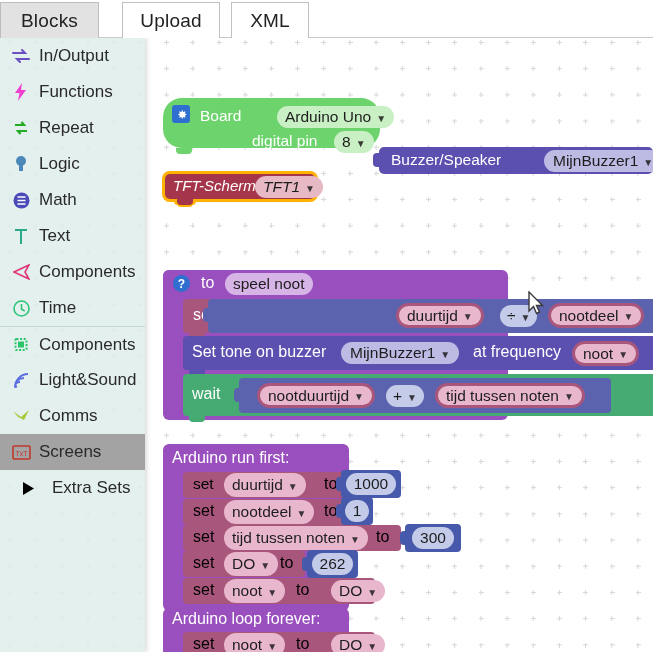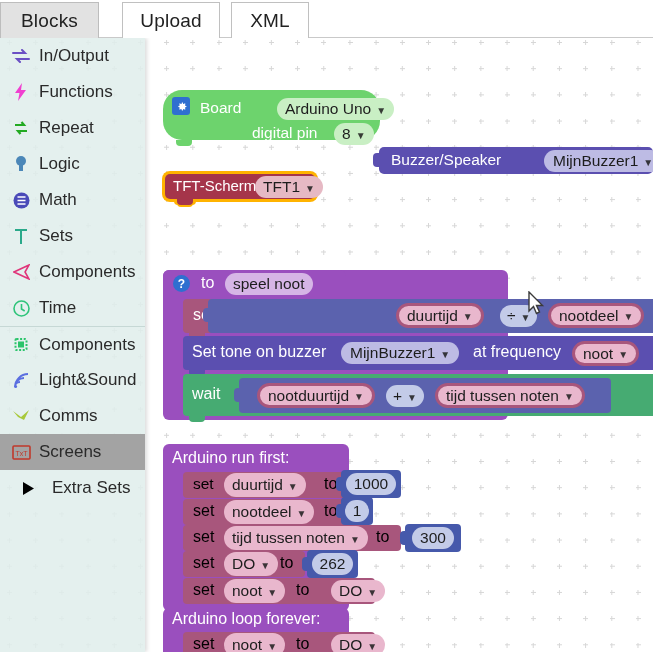--- a/index.html
+++ b/index.html
@@ -113,21 +113,21 @@
       <span>Upload</span>
     </div>
     <div class="tab" id="tab2" style="left:231px;width:78px;">
       <span>XML</span>
     </div>
   </div>
 
   <div class="workspace">
     <div class="grid"></div>
 
-    <div class="blk board" style="left:163px;top:52px;width:217px;height:50px;border-radius:19px;">
+    <div class="blk board" style="left:163px;top:60px;width:217px;height:50px;border-radius:19px;">
       <div style="position:absolute;left:9px;top:7px;width:18px;height:18px;background:#2f6fd0;border-radius:3px;display:flex;align-items:center;justify-content:center;">
         <svg width="13" height="13" viewBox="0 0 24 24" fill="#ffffff">
           <path d="M12 8.5a3.5 3.5 0 100 7 3.5 3.5 0 000-7zm0 5.2a1.7 1.7 0 110-3.4 1.7 1.7 0 010 3.4z"></path>
           <path d="M21 12.9v-1.8l-2.1-.4a7 7 0 00-.6-1.5l1.2-1.8-1.3-1.3-1.8 1.2a7 7 0 00-1.5-.6L14.5 4.6h-1.8l-.4 2.1a7 7 0 00-1.5.6L9 6.1 7.7 7.4l1.2 1.8a7 7 0 00-.6 1.5l-2.1.4v1.8l2.1.4c.14.53.34 1.03.6 1.5l-1.2 1.8L9 17.9l1.8-1.2c.47.26.97.46 1.5.6l.4 2.1h1.8l.4-2.1c.53-.14 1.03-.34 1.5-.6l1.8 1.2 1.3-1.3-1.2-1.8c.26-.47.46-.97.6-1.5l2.1-.4z"></path>
         </svg>
       </div>
       <span class="lbl" style="position:absolute;left:37px;top:9px;">Board</span>
       <span class="field fld-light" style="position:absolute;left:86px;top:8px;margin-left:28px;">
         <span>Arduino Uno</span>
           <span class="caret">▼</span>
@@ -143,21 +143,21 @@
 
     <div class="blk buzzer" style="left:379px;top:109px;width:274px;height:27px;">
       <div style="position:absolute;left:-6px;top:6px;width:7px;height:14px;background:#5b4fb0;border-radius:4px 0 0 4px;"></div>
       <span class="lbl" style="position:absolute;left:12px;top:4px;">Buzzer/Speaker</span>
       <span class="buzfld" style="position:absolute;left:165px;top:3px;">
         <span>MijnBuzzer1</span>
           <span class="caret">▼</span>
       </span>
     </div>
 
-    <div class="blk tft" style="left:165px;top:136px;width:150px;height:25px;">
+    <div class="blk tft" style="left:165px;top:136px;width:150px;height:25px;font-style:italic;">
       <span class="lbl" style="position:absolute;left:8px;top:3px;font-size:15px;">TFT-Scherm</span>
       <span class="field" style="position:absolute;left:90px;top:2px;background:#e6b9c4;">
         <span>TFT1</span>
           <span class="caret">▼</span>
       </span>
       <div style="position:absolute;left:12px;top:25px;width:16px;height:6px;background:#a5354a;border-radius:0 0 4px 4px;box-shadow:0 2px 0 0 #ffb300, -3px 0 0 0 #ffb300, 3px 0 0 0 #ffb300;"></div>
     </div>
 
     <div class="procwrap" style="position:absolute;left:163px;top:232px;width:345px;height:150px;border-radius:6px;"></div>
     <div class="proc" style="position:absolute;left:163px;top:232px;width:183px;height:28px;border-radius:6px 6px 0 0;">
@@ -370,21 +370,21 @@
             </svg>
         </span>
         <span>Math</span>
       </div>
       <div class="tb-item">
         <span class="tb-ico">
           <svg width="16" height="17" viewBox="0 0 16 17">
               <path d="M2 2h12M8 2v14" stroke="#2aa98a" stroke-width="2" fill="none"></path>
             </svg>
         </span>
-        <span>Sets</span>
+        <span>Text</span>
       </div>
       <div class="tb-item">
         <span class="tb-ico">
           <svg width="17" height="16" viewBox="0 0 17 16">
               <path d="M16 1 L1 8 L16 15 L12 8 Z" fill="none" stroke="#e0357a" stroke-width="1.6"></path>
             </svg>
         </span>
         <span>Components</span>
       </div>
       <div class="tb-item">

